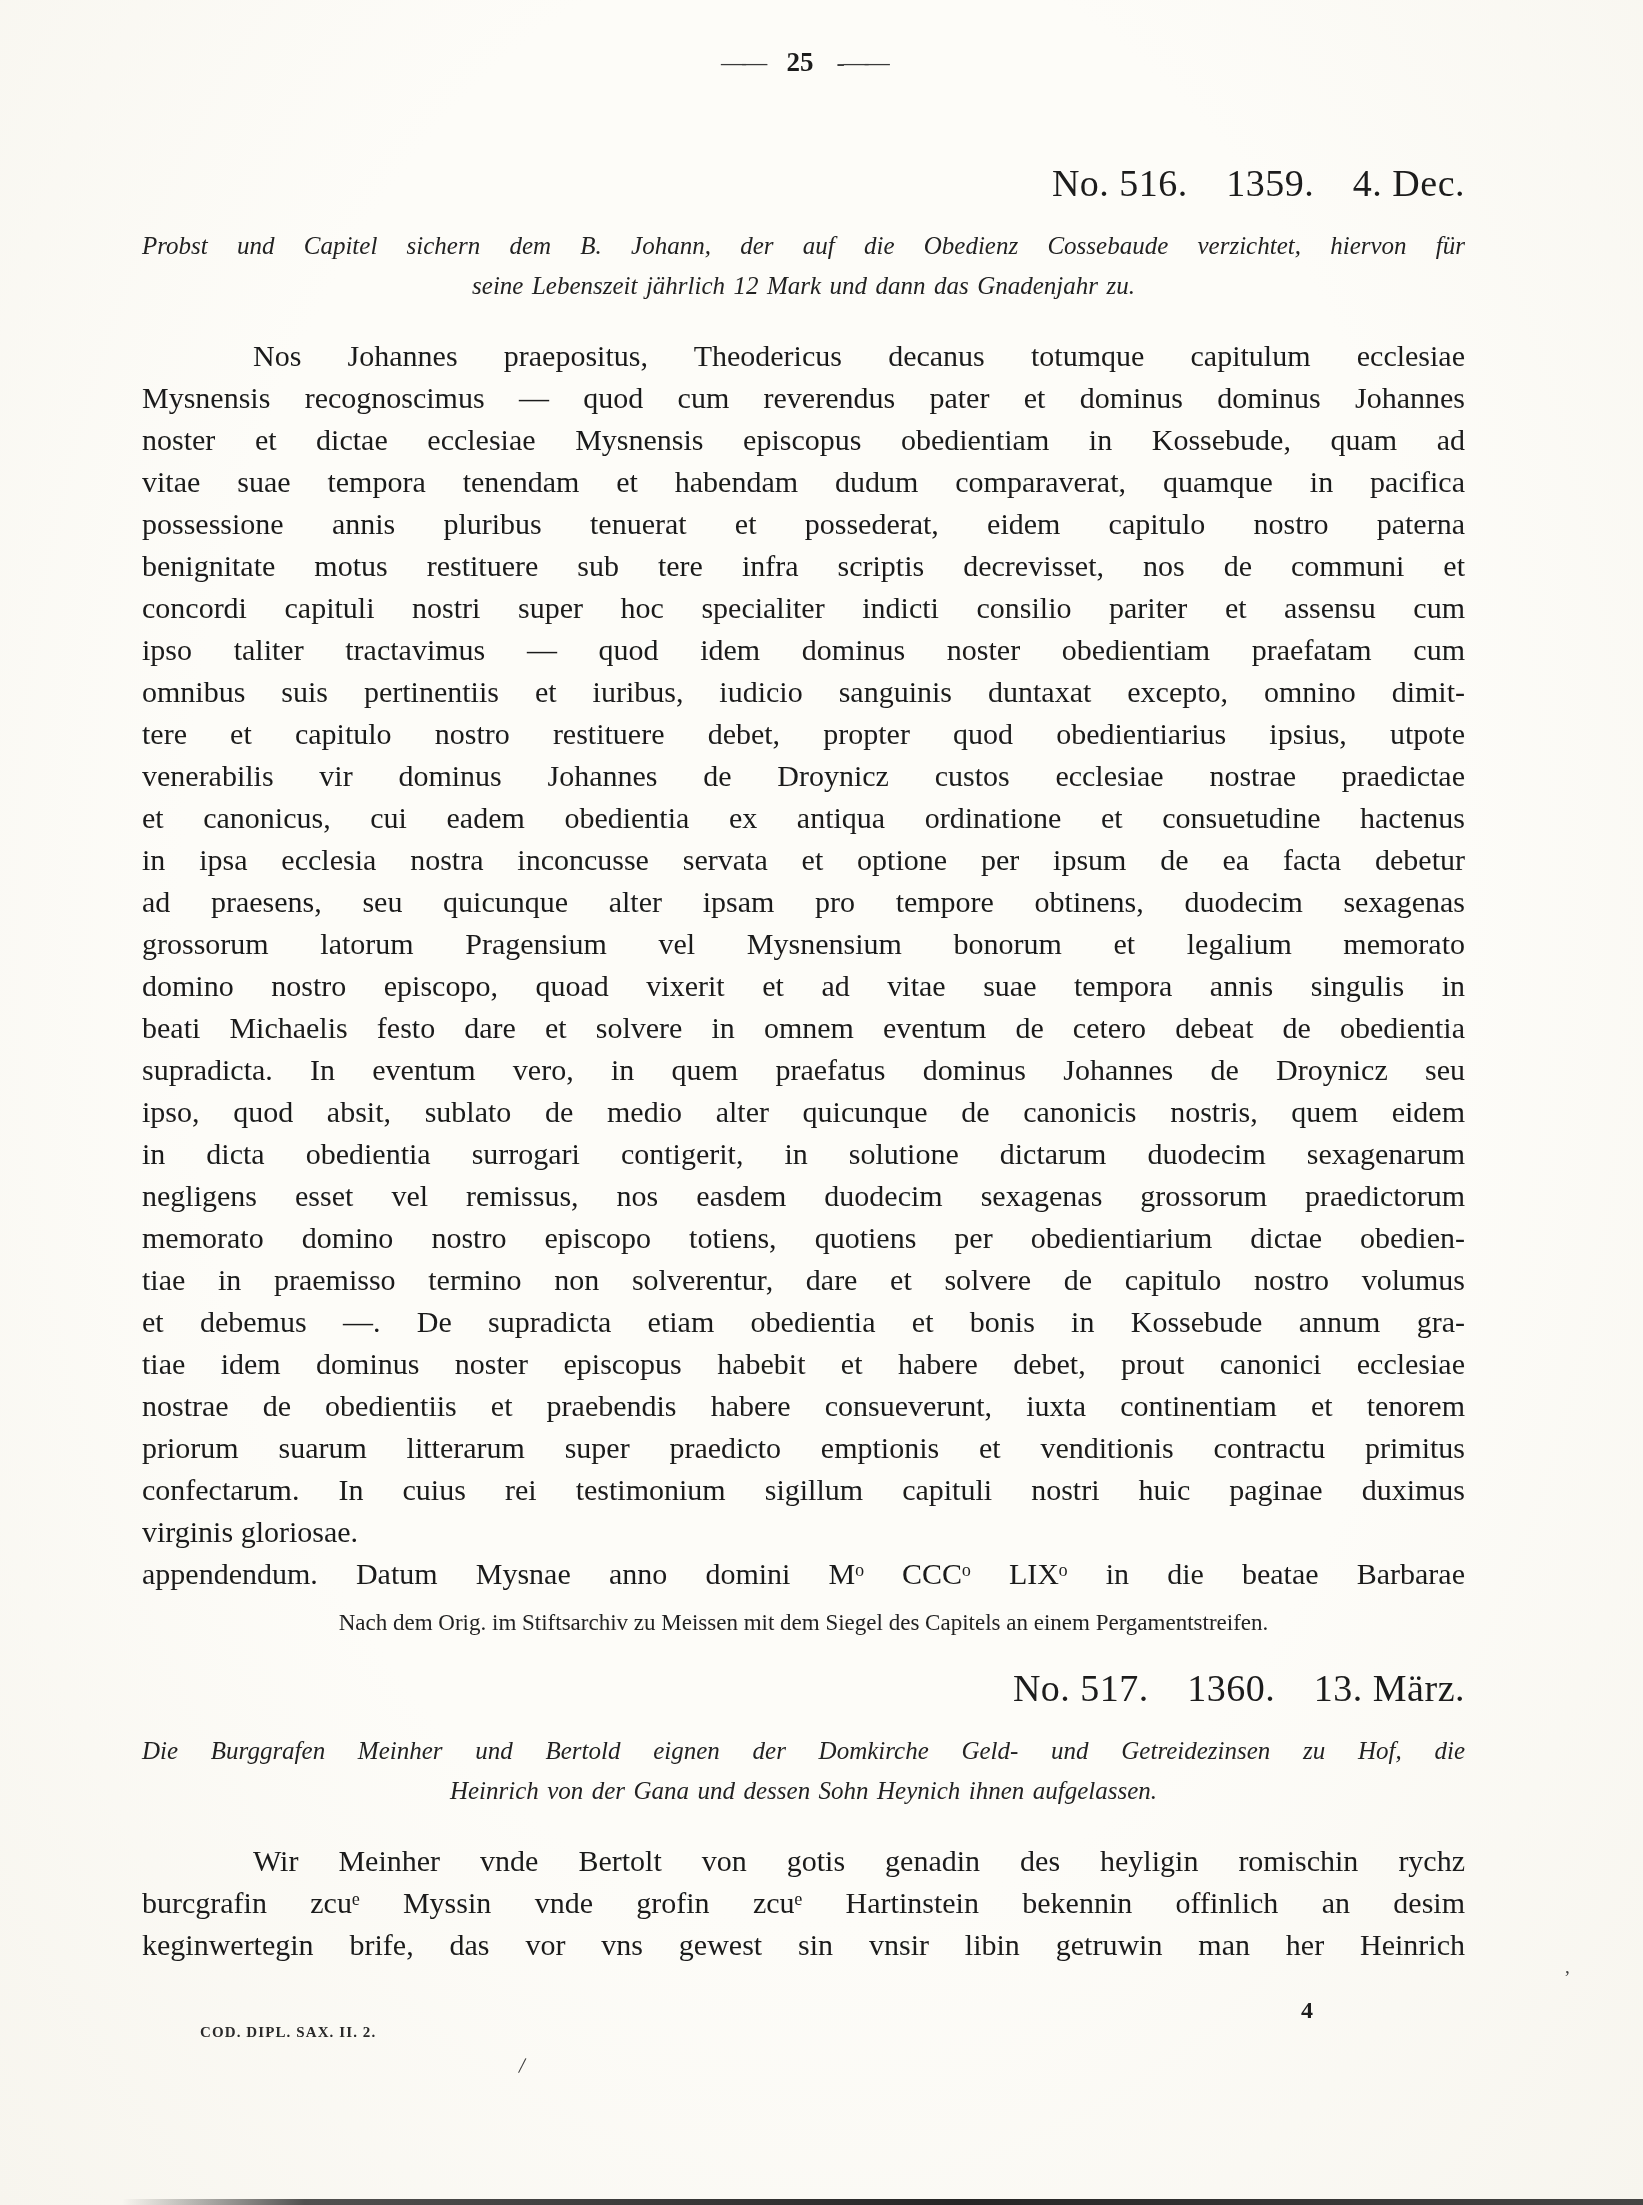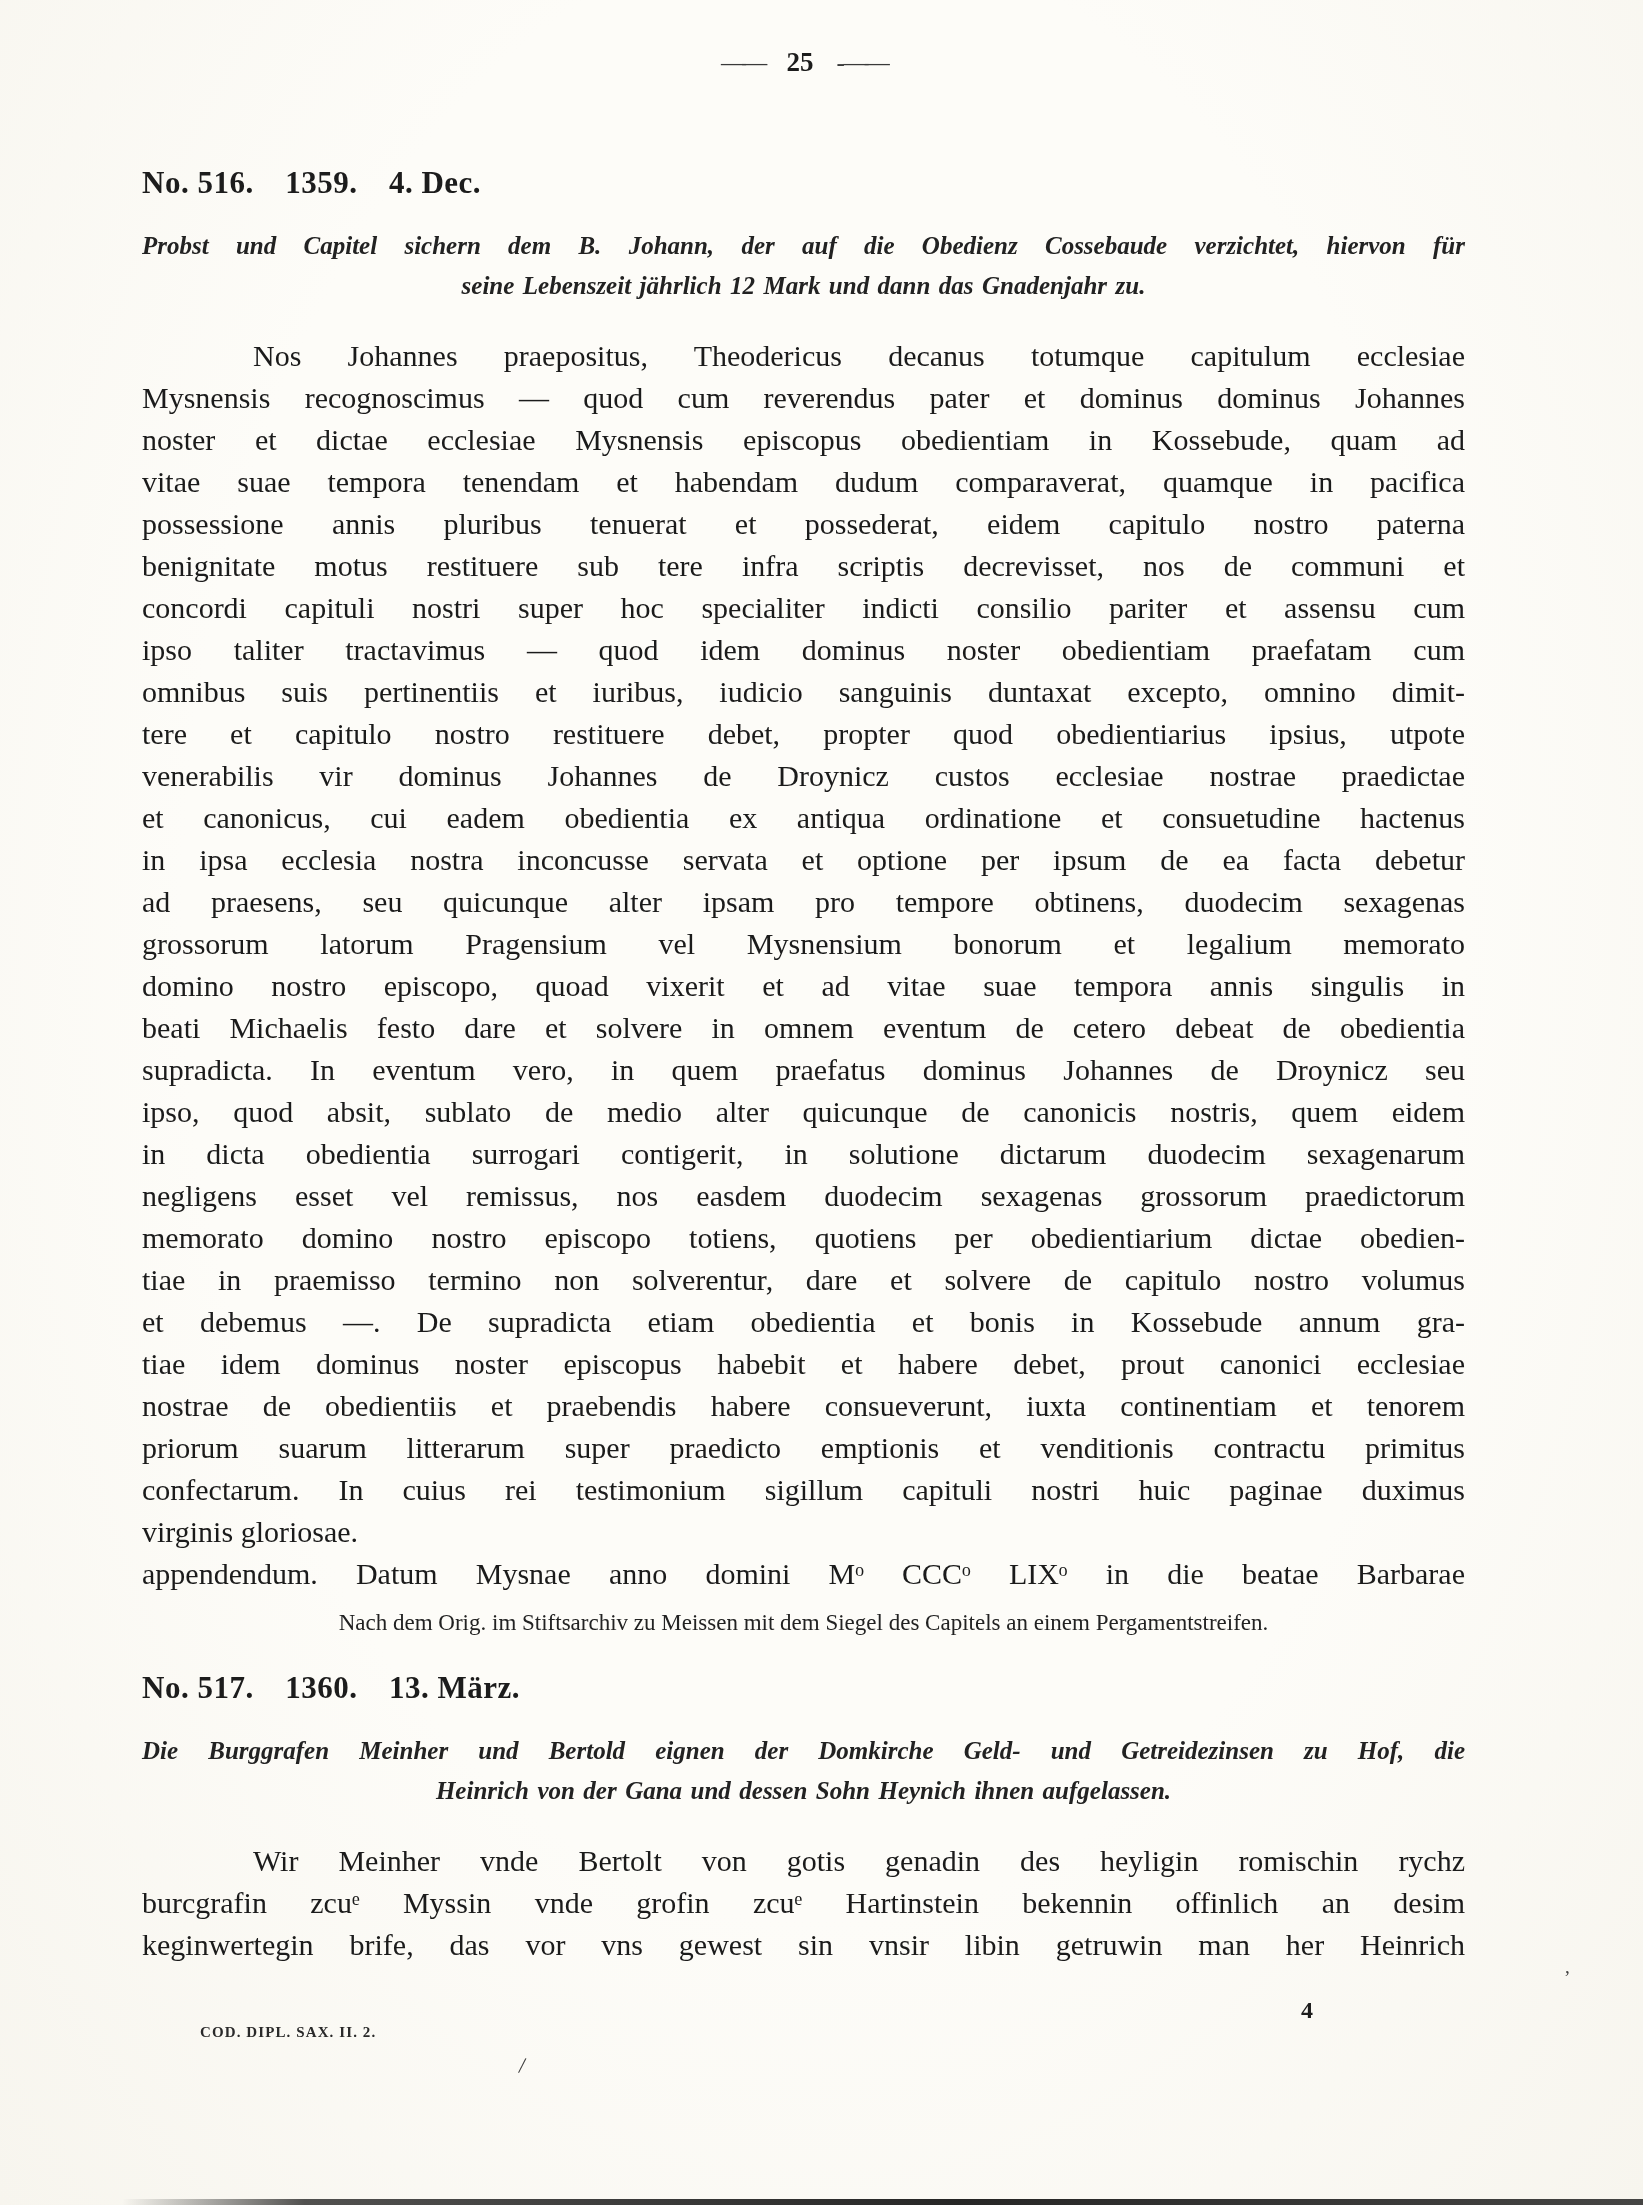--- a/index.html
+++ b/index.html
@@ -21,30 +21,30 @@
     top: 47px; left: 142px; width: 1323px;
     display: flex; justify-content: center; align-items: center; gap: 23px;
     font-size: 27px; font-weight: bold;
   }
   .pageno .dash { font-weight: 400; color: #3a3a3a; letter-spacing: -3.8px; font-size: 25px; }
 
   
   .content { position: absolute; top: 164px; left: 142px; width: 1323px; }
 
   .doc-heading {
-    text-align: left;
-    font-size: 31px; font-weight: bold;
+    text-align: right;
+    font-size: 38px; font-weight: normal;
     letter-spacing: 0.5px;
     line-height: 38px;
   }
   .heading-2 { margin-top: 33px; }
 
   .summary {
     margin-top: 24px;
-    font-size: 25px; font-style: italic; font-weight: 700;
+    font-size: 25px; font-style: italic; font-weight: 400;
     line-height: 40px; color: #222;
   }
   .summary .tline { text-align: justify; text-align-last: justify; word-spacing: 2.2px; }
   .summary .tline-last { text-align: center; text-align-last: center; }
 
   .body-text {
     margin-top: 29px;
     font-size: 30px; line-height: 42px;
     color: #1b1b1b;
   }

